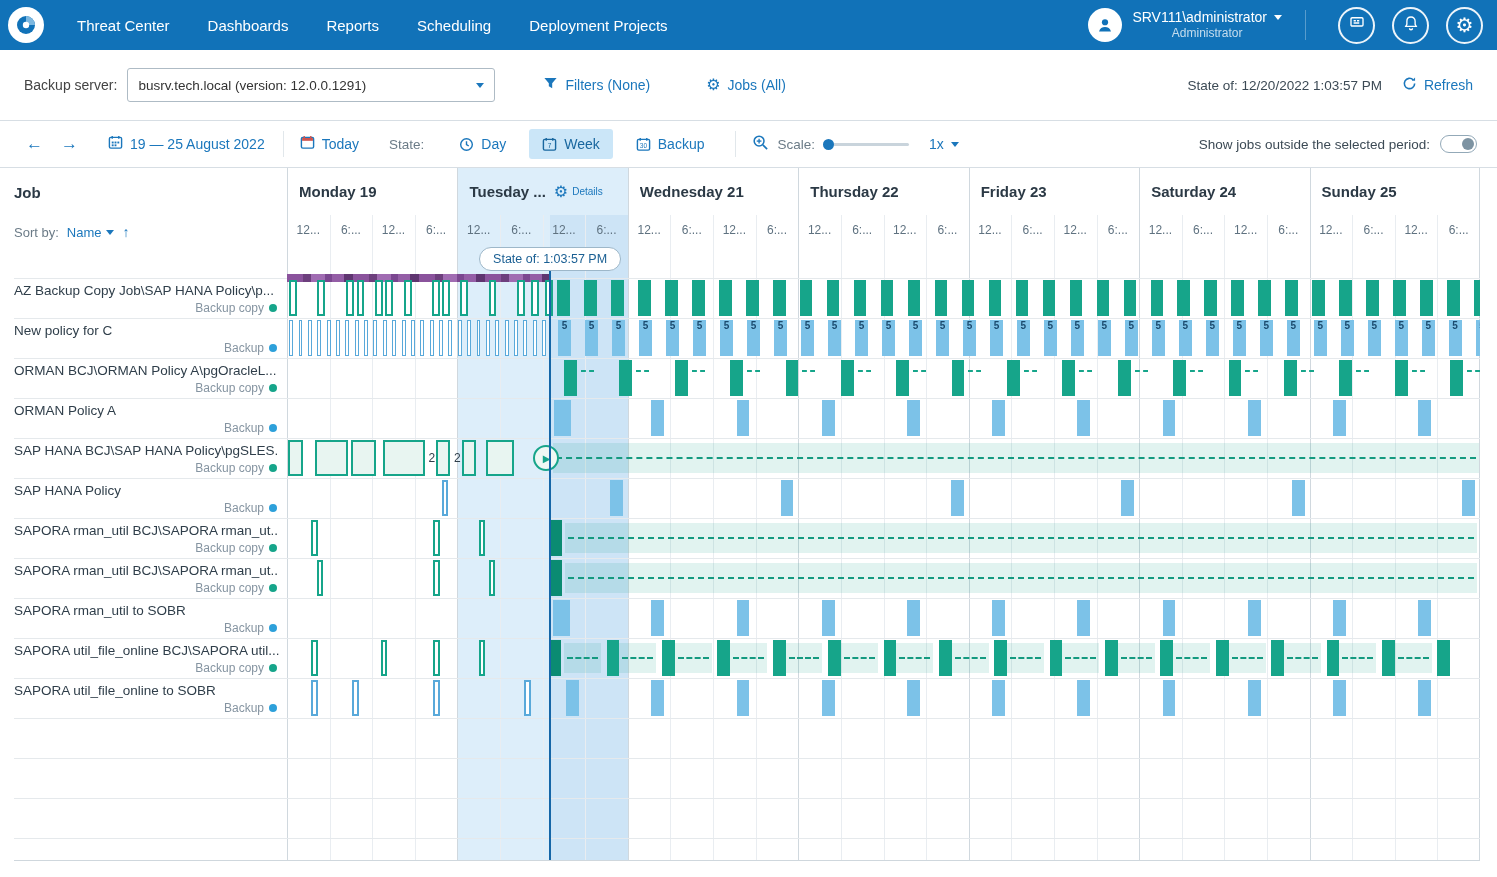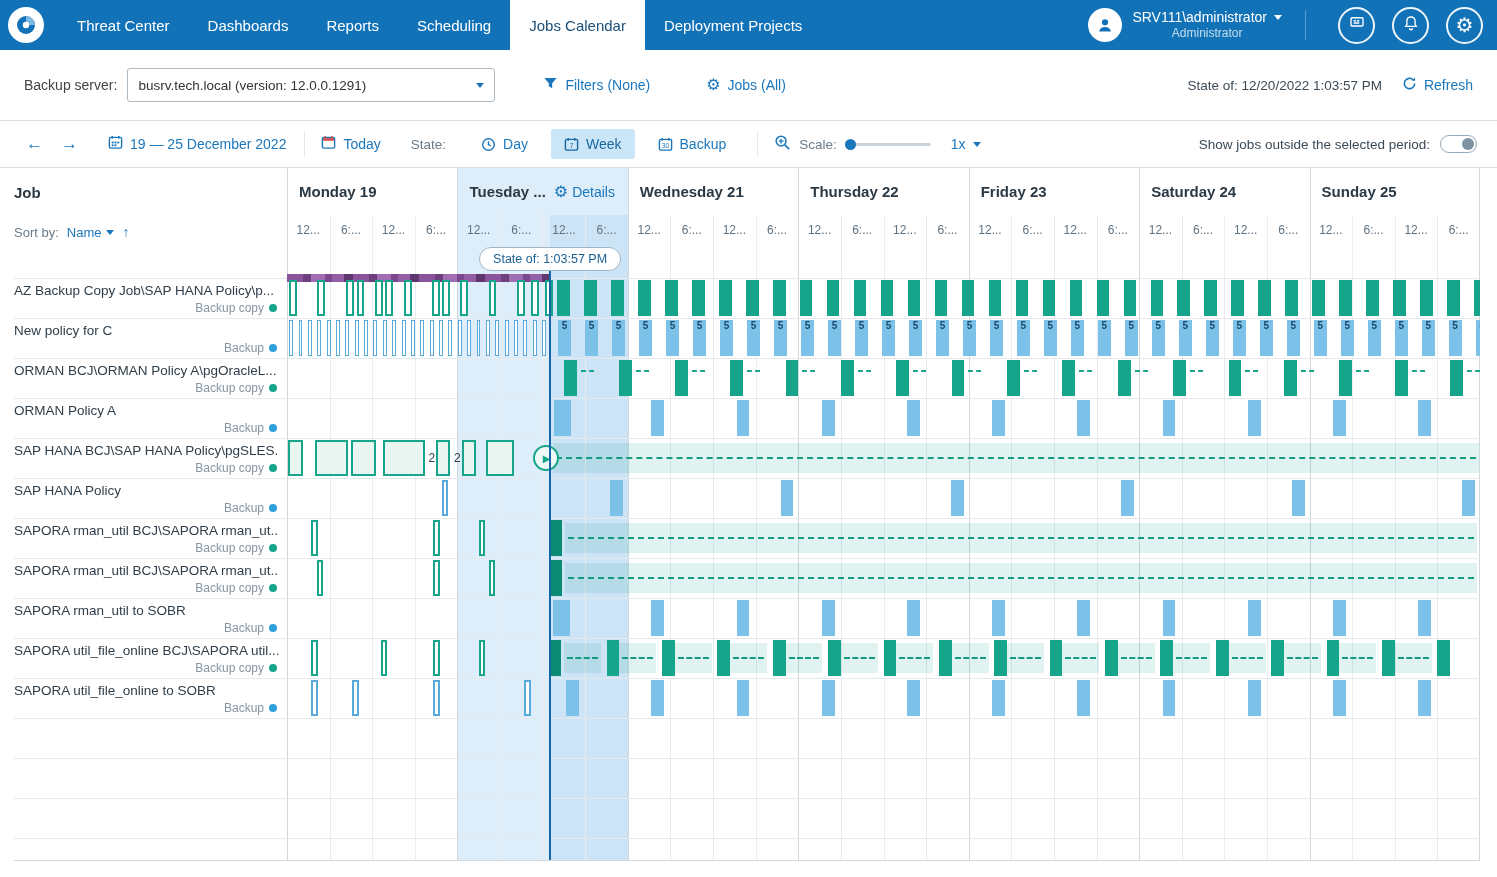--- a/index.html
+++ b/index.html
@@ -62,21 +62,21 @@
   .job-label { position:absolute; left:0; width:287px; height:40px; }
   .job-name { position:absolute; top:5px; left:14px; right:8px; font-size:13.5px; color:#2f3e4a; white-space:nowrap; overflow:hidden; }
   .job-type { position:absolute; top:23px; right:10px; display:flex; align-items:center; gap:5px; font-size:12px; color:#8594a1; }
   .dot { width:8px; height:8px; border-radius:50%; display:inline-block; }
   .dot.green { background:#16a58a; }
   .dot.blue { background:#2da0da; }
 
   .grid { position:absolute; left:287px; right:17px; top:0; bottom:0; overflow:hidden; }
   .day-header { position:absolute; top:0; height:47px; display:flex; align-items:center; padding-left:12px; }
   .day-label { font-weight:700; font-size:15px; color:#2b3945; white-space:nowrap; overflow:hidden; }
-  .details { display:flex; align-items:center; gap:4px; color:#1b77bc; font-size:14px; flex:none; margin-left:8px; padding-right:6px; cursor:pointer; }
+  .details { display:flex; align-items:center; gap:4px; color:#1b77bc; font-size:10px; flex:none; margin-left:8px; padding-right:6px; cursor:pointer; }
   .time-label { position:absolute; top:55px; text-align:center; font-size:12px; color:#5f7280; white-space:nowrap; overflow:hidden; }
   .gline { position:absolute; width:1px; }
   .gline.day { background:#d0d8de; }
   .gline.sub { background:#e9edf1; }
   .hsep { position:absolute; height:1px; background:#e5e9ec; left:0; right:0; }
   .today-hl, .today-hl2 { position:absolute; }
   .today-hl { background:#ddeefa; }
   .today-hl2 { background:#cde4f6; }
   .strip { position:absolute; left:0; }
 
@@ -110,21 +110,20 @@
           <path d="M12 3 A9 9 0 0 1 21 12 L12 12 Z" fill="#7db8e0"></path>
           <circle cx="12" cy="12" r="3.2" fill="#fff"></circle>
         </svg>
     </div>
   </div>
   <nav class="nav-items" id="nav-items">
       <div class="nav-item">Threat Center</div>
       <div class="nav-item">Dashboards</div>
       <div class="nav-item">Reports</div>
       <div class="nav-item">Scheduling</div>
-      <div class="nav-item active">Jobs Calendar</div>
       <div class="nav-item">Deployment Projects</div>
     </nav>
   <div class="nav-right">
     <div class="avatar">
       <svg viewBox="0 0 24 24" width="22" height="22">
           <circle cx="12" cy="9" r="3.4" fill="#1172b8"></circle>
           <path d="M5.5 19c.8-3.2 3.4-4.8 6.5-4.8s5.7 1.6 6.5 4.8z" fill="#1172b8"></path>
         </svg>
     </div>
     <div class="user-texts">
@@ -200,21 +199,21 @@
           <rect x="1.5" y="2.5" width="13" height="11.5" rx="1.5" fill="none" stroke="#1b77bc" stroke-width="1.5"></rect>
           <line x1="4.5" y1="1" x2="4.5" y2="4" stroke="#1b77bc" stroke-width="1.5"></line>
           <line x1="11.5" y1="1" x2="11.5" y2="4" stroke="#1b77bc" stroke-width="1.5"></line>
           <rect x="4" y="7" width="2" height="2" fill="#1b77bc"></rect>
           <rect x="7" y="7" width="2" height="2" fill="#1b77bc"></rect>
           <rect x="10" y="7" width="2" height="2" fill="#1b77bc"></rect>
           <rect x="4" y="10" width="2" height="2" fill="#1b77bc"></rect>
           <rect x="7" y="10" width="2" height="2" fill="#1b77bc"></rect>
         </svg>
     </span>
-    <span>19 — 25 December 2022</span>
+    <span>19 — 25 August 2022</span>
   </div>
   <div class="vdiv" style="margin-left:18px"></div>
   <div class="ctl-group" style="margin-left:16px">
     <span>
       <svg viewBox="0 0 16 16" width="15" height="15">
           <rect x="1.5" y="2.5" width="13" height="11.5" rx="1.5" fill="none" stroke="#1b77bc" stroke-width="1.5"></rect>
           <rect x="2.2" y="3.2" width="11.6" height="3" fill="#d0544f"></rect>
           <line x1="4.5" y1="1" x2="4.5" y2="3.4" stroke="#d0544f" stroke-width="1.5"></line>
           <line x1="11.5" y1="1" x2="11.5" y2="3.4" stroke="#d0544f" stroke-width="1.5"></line>
         </svg>

